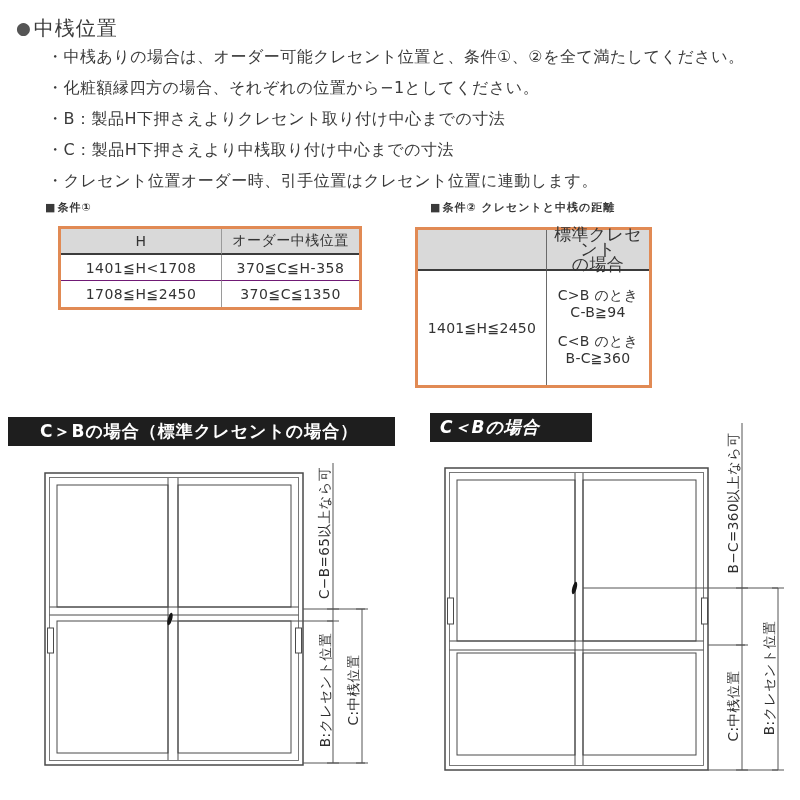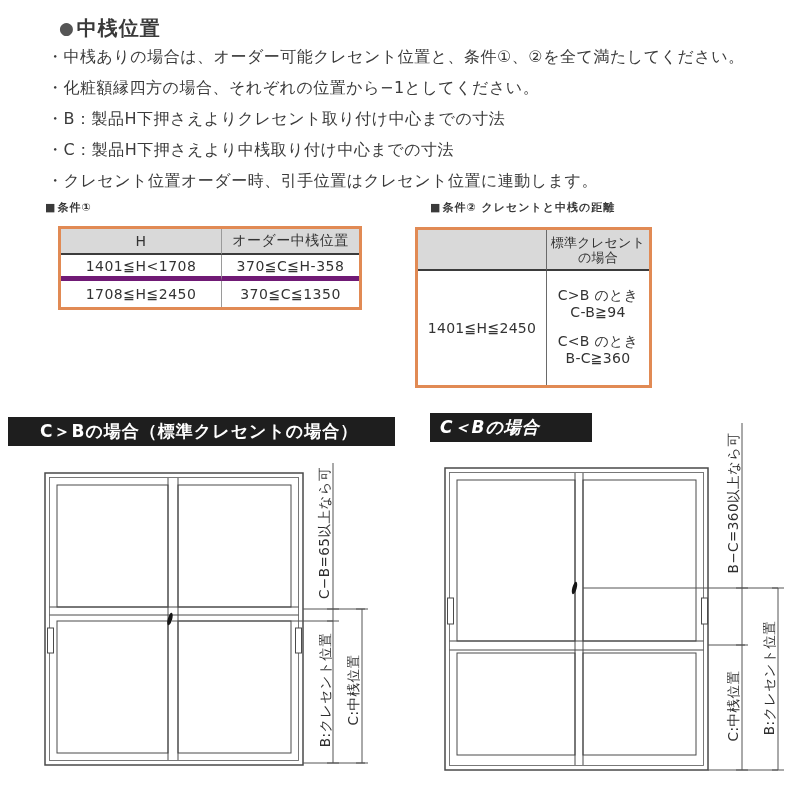--- a/index.html
+++ b/index.html
@@ -8,48 +8,48 @@
     --bar-bg:#1E1E1E;
     --line:#4a4a4a;
     --ink:#333333;
   }
   *{margin:0;padding:0;box-sizing:border-box;}
   html,body{background:#ffffff;}
   body{font-family:"DejaVu Sans","Liberation Sans",sans-serif;color:var(--ink);}
   #page{position:relative;width:800px;height:800px;background:#fff;overflow:hidden;}
 
   
-  .main-heading{position:absolute;left:16px;top:15px;font-size:20px;font-weight:bold;color:#3a3a3a;letter-spacing:1px;margin-left:43px;}
+  .main-heading{position:absolute;left:16px;top:15px;font-size:20px;font-weight:normal;color:#3a3a3a;letter-spacing:1px;}
   .main-heading .marker{font-size:17px;vertical-align:1px;margin-right:2px;color:#555;}
   .notes{position:absolute;left:47px;top:48px;width:745px;}
   .note{display:flex;font-size:16px;color:#3a3a3a;margin-bottom:13px;line-height:18px;letter-spacing:0.5px;}
   .note .bullet{flex:0 0 15px;}
 
   
   .cond-heading{position:absolute;font-size:11px;font-weight:bold;color:#3a3a3a;letter-spacing:1px;}
   .cond-heading .marker{margin-right:1px;}
   #cond1-heading{left:45px;top:200px;}
   #cond2-heading{left:430px;top:200px;text-align:right;}
 
   
   .otable{position:absolute;border:3px solid var(--accent-orange);background:#fff;}
   #table1{left:58px;top:226px;width:304px;height:84px;}
   #table1 .grid{display:grid;grid-template-columns:161px 1fr;grid-template-rows:26px 26px 26px;width:100%;height:100%;}
   #table1 .cell{display:flex;align-items:center;justify-content:center;font-size:14px;color:#333;letter-spacing:0.5px;}
   #table1 .cell.c1{border-right:1px solid #9a9a9a;}
   #table1 .cell.hd{background:var(--header-gray);border-bottom:2px solid #3b3b3b;}
-  #table1 .cell.r1{border-bottom:5px solid #701a75;}
+  #table1 .cell.r1{border-bottom:1px solid #701a75;}
 
   
   #table2{left:415px;top:227px;width:237px;height:161px;}
   #table2 .grid{display:grid;grid-template-columns:129px 1fr;grid-template-rows:41px 1fr;width:100%;height:100%;}
   #table2 .cell{font-size:14px;color:#333;letter-spacing:0.3px;}
   #table2 .cell.c1{border-right:1px solid #6a6a6a;}
   #table2 .cell.hd{background:var(--header-gray);border-bottom:2px solid #3b3b3b;}
-  #table2 .hd2{display:flex;flex-direction:column;align-items:center;justify-content:center;font-size:13px;line-height:15px;}
+  #table2 .hd2{display:flex;flex-direction:column;align-items:center;justify-content:center;font-size:17px;line-height:15px;text-align:center;}
   #table2 .rowlabel{display:flex;align-items:center;justify-content:center;}
   #table2 .cases{display:flex;flex-direction:column;align-items:center;padding-top:16px;gap:12px;}
   #table2 .case{text-align:center;line-height:17px;}
 
   
   .bar{position:absolute;height:29px;background:var(--bar-bg);color:#fff;font-weight:bold;font-size:17px;line-height:29px;padding-left:10px;letter-spacing:1px;}
   #bar-left{left:8px;top:417px;width:387px;padding-left:32px;}
   #bar-right{left:430px;top:413px;width:162px;font-style:italic;}
 
   

